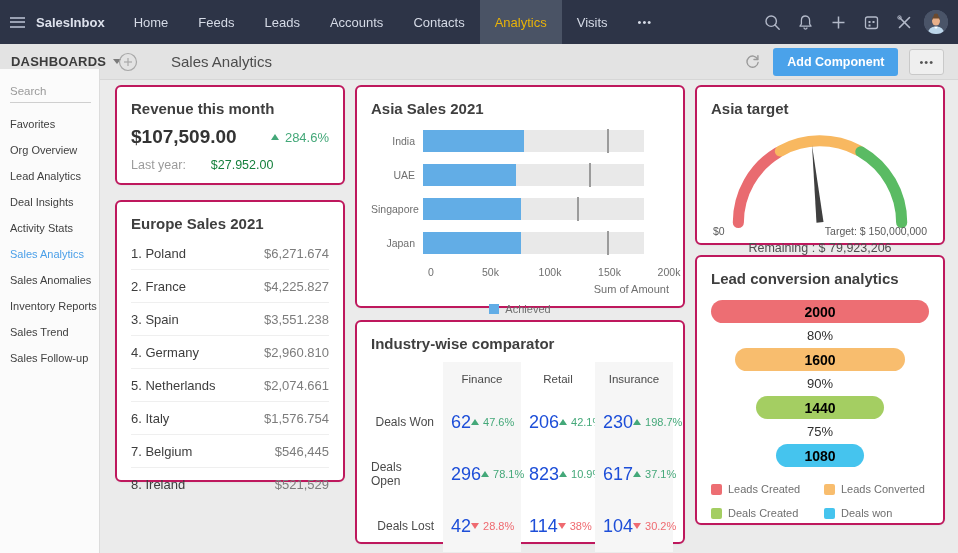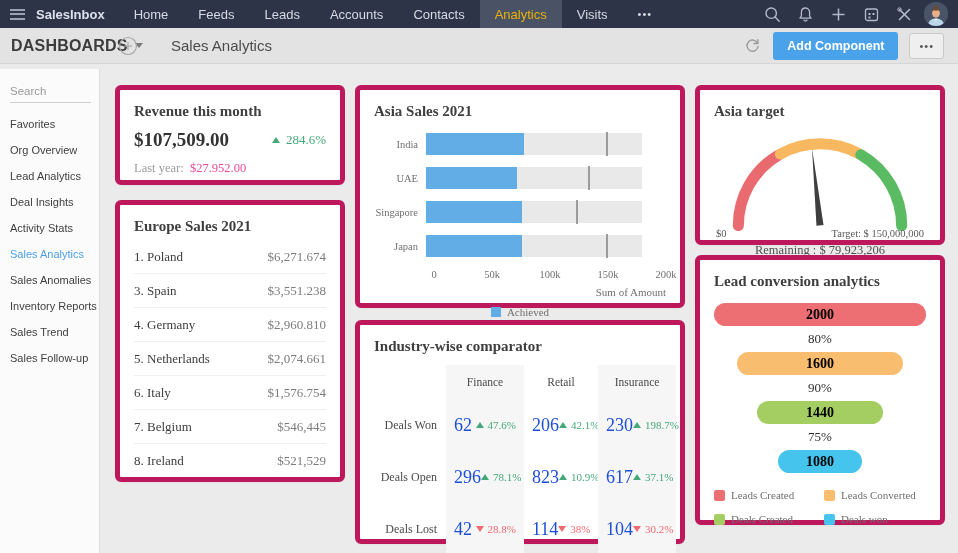--- a/index.html
+++ b/index.html
@@ -1,38 +1,38 @@
 <!DOCTYPE html>
 <html><head>
 <meta charset="utf-8">
 <style>
   * { margin:0; padding:0; box-sizing:border-box; }
   html,body { width:958px; height:553px; overflow:hidden; }
   body { font-family:"Liberation Sans", sans-serif; background:#ebebeb; position:relative;
          --accent:#4aa2ea; --green:#44a879; --red:#ef6a70; }
 
   
-  .topnav { height:28px; background:#2d3447; display:flex; align-items:center; color:#dde1ec; font-size:13px; }
+  .topnav { height:44px; background:#2d3447; display:flex; align-items:center; color:#dde1ec; font-size:13px; }
   .burger-wrap { width:34px; display:flex; justify-content:center; cursor:pointer; }
   .burger { display:block; width:15px; height:11px; border-top:2px solid #9aa1b3; border-bottom:2px solid #9aa1b3; position:relative; }
   .burger::after { content:""; position:absolute; left:0; right:0; top:2.5px; height:2px; background:#9aa1b3; }
   .brand { font-weight:bold; padding:0 14px 0 2px; cursor:pointer; }
   .navitems { display:flex; height:100%; }
   .navitem { display:flex; align-items:center; padding:0 15px; cursor:pointer; color:#d5dae6; }
   .navitem.active { background:#4a5365; color:#eab308; }
   .navitem.more { letter-spacing:1px; font-size:11px; }
   .navicons { margin-left:auto; display:flex; align-items:center; gap:7px; padding-right:10px; }
   .nav-ic { width:26px; height:26px; display:flex; align-items:center; justify-content:center; cursor:pointer; }
   .nav-ic svg { display:block; }
   .avatar { width:24px; height:24px; border-radius:50%; overflow:hidden; background:#57617a; cursor:pointer; }
 
   
   .subheader { height:36px; background:#e3e3e3; border-bottom:1px solid #d6d6d6; display:flex; align-items:center; }
   .dash-select { display:flex; align-items:center; gap:7px; padding-left:11px; width:104px; cursor:pointer; }
-  .dash-label { font-size:16px; font-weight:bold; color:#3c3c3c; letter-spacing:.2px; }
+  .dash-label { font-size:13px; font-weight:bold; color:#3c3c3c; letter-spacing:.2px; }
   .caret { width:0; height:0; border-left:4px solid transparent; border-right:4px solid transparent; border-top:5px solid #7a7a7a; }
   .circle-plus { width:20px; height:20px; margin-left:14px; cursor:pointer; display:flex; }
   .page-title { font-size:15px; font-weight:normal; color:#4c4c4c; margin-left:33px; }
   .header-actions { margin-left:auto; display:flex; align-items:center; gap:11px; padding-right:14px; }
   .refresh { width:18px; height:18px; cursor:pointer; display:flex; }
   .btn-accent { background:var(--accent,#4aa2ea); color:#fff; border:none; border-radius:3px; font-family:inherit;
                 font-size:12.5px; font-weight:bold; padding:7px 14px; cursor:pointer; }
   .btn-more { background:#efefef; border:1px solid #c9c9c9; border-radius:3px; color:#555; font-size:11px;
               letter-spacing:1px; padding:6px 9px; cursor:pointer; font-family:inherit; }
 
@@ -43,30 +43,30 @@
   .side-search::placeholder { color:#9a9a9a; }
   .side-item { font-size:11px; color:#3f3f3f; padding:7px 0; cursor:pointer; white-space:nowrap; }
   .side-item.active { color:#4a9fe8; }
 
   
   .content { position:absolute; left:100px; top:69px; right:0; bottom:0; padding:16px 13px 0 15px; display:flex; gap:10px; }
   .col { display:flex; flex-direction:column; }
   .col1 { width:230px; gap:15px; }
   .col2 { width:330px; gap:12px; }
   .col3 { width:250px; gap:10px; }
-  .card { background:#fff; border:5px solid #be185d; border-radius:6px; padding:13px 14px; box-shadow:0 1px 2px rgba(0,0,0,.04);font-family:Liberation Serif, serif; }
+  .card { background:#fff; border:2px solid #be185d; border-radius:6px; padding:13px 14px; box-shadow:0 1px 2px rgba(0,0,0,.04); }
   .card-title { font-size:15px; font-weight:bold; color:#3f3f3f; }
 
   
   .rev-card { height:100px; }
   .rev-row { display:flex; align-items:center; justify-content:space-between; margin-top:9px; }
   .rev-value { font-size:19px; font-weight:bold; color:#333; }
   .rev-delta { display:flex; align-items:center; gap:6px; color:var(--green,#44a879); font-size:13px; }
   .rev-last { margin-top:10px; font-size:12.5px; color:#9b9b9b; }
-  .rev-last b { font-weight:normal; color:#ec4899; }
+  .rev-last b { font-weight:normal; color:#15803d;margin-left:18px; }
 
   
   .tri { display:inline-block; width:0; height:0; }
   .tri-up { border-left:4.5px solid transparent; border-right:4.5px solid transparent; border-bottom:6px solid var(--green,#44a879); }
   .tri-down { border-left:4.5px solid transparent; border-right:4.5px solid transparent; border-top:6px solid var(--red,#ef6a70); }
 
   
   .eu-card { flex:1; max-height:282px; }
   .eu-row { display:flex; justify-content:space-between; align-items:center; padding:8.5px 0; border-bottom:1px solid #efefef; }
   .eu-row:last-child { border-bottom:none; }
@@ -242,20 +242,24 @@
       </div>
     </section>
 
     <section class="card eu-card">
       <h2 class="card-title">Europe Sales 2021</h2>
       <div class="eu-row">
           <span class="eu-name">1. Poland</span>
           <span class="eu-val">$6,271.674</span>
         </div>
       <div class="eu-row">
+          <span class="eu-name">2. France</span>
+          <span class="eu-val">$4,225.827</span>
+        </div>
+      <div class="eu-row">
           <span class="eu-name">3. Spain</span>
           <span class="eu-val">$3,551.238</span>
         </div>
       <div class="eu-row">
           <span class="eu-name">4. Germany</span>
           <span class="eu-val">$2,960.810</span>
         </div>
       <div class="eu-row">
           <span class="eu-name">5. Netherlands</span>
           <span class="eu-val">$2,074.661</span>

